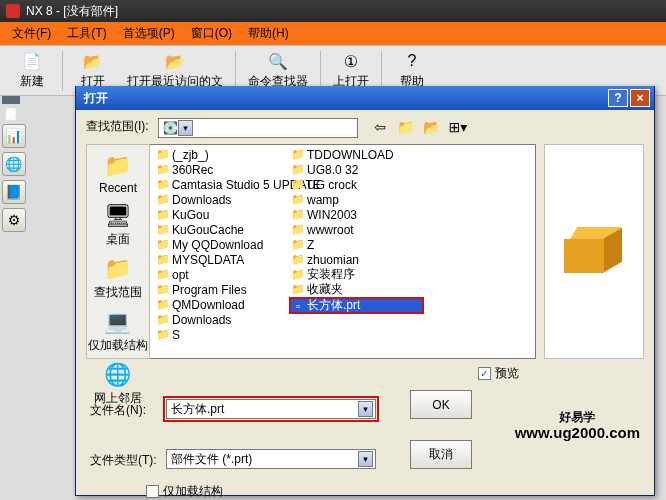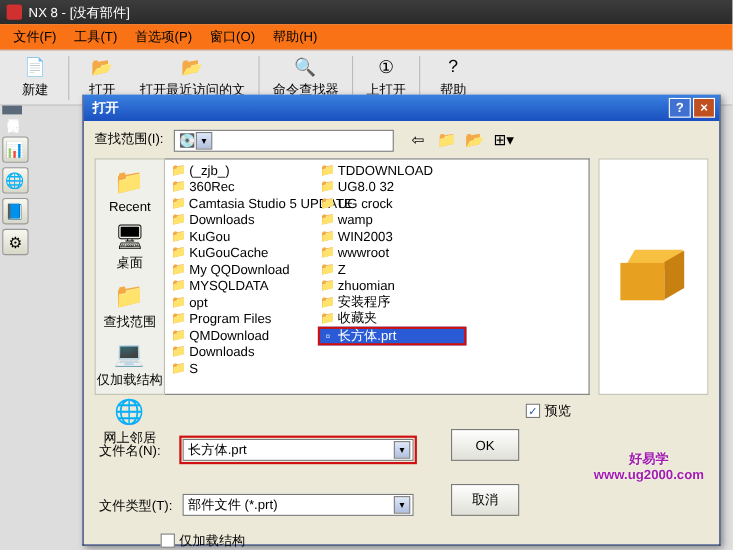--- a/index.html
+++ b/index.html
@@ -45,22 +45,22 @@
 
 .preview { width:100px; border:1px solid #c0c0b0; background:#fff; margin-left:8px; display:flex; flex-direction:column; align-items:center; justify-content:center; position:relative; }
 .preview .cube { width:60px; height:50px; position:relative; }
 .preview .cube .top { position:absolute; left:8px; top:0; width:44px; height:18px; background:#f8c040; transform:skewX(-30deg); }
 .preview .cube .front { position:absolute; left:0; top:12px; width:40px; height:34px; background:#e8a020; }
 .preview .cube .side { position:absolute; left:40px; top:6px; width:18px; height:34px; background:#c88010; transform:skewY(-30deg); }
 
 .preview-row { display:flex; align-items:center; margin-top:6px; padding-left:392px; gap:4px; }
 .chk { width:13px; height:13px; border:1px solid #7a7a7a; background:#fff; display:inline-flex; align-items:center; justify-content:center; font-size:10px; color:#2050a0; }
 
-.watermark { position:absolute; right:14px; top:324px; color:#a21caf; font-weight:bold; font-size:14px; text-align:center; line-height:1.2; text-shadow:0 0 2px #fff; }
-.watermark .l2 { font-size:12px; }
+.watermark { position:absolute; right:14px; top:324px; color:#000000; font-weight:bold; font-size:14px; text-align:center; line-height:1.2; text-shadow:0 0 2px #fff; }
+.watermark .l2 { font-size:15px; }
 
 .filerow { display:flex; align-items:flex-end; margin-top:8px; }
 .filerow .lbl2 { width:80px; text-align:left; padding-left:4px; }
 .filerow .drop { width:210px; }
 .filerow .drop.hl { outline:2px solid #d01010; outline-offset:1px; }
 .btn { width:62px; height:29px; background:linear-gradient(180deg,#fefefe,#e0e0d8); border:1px solid #7a7a7a; margin-left:34px; cursor:pointer; display:flex; align-items:center; justify-content:center; }
 
 .opts { margin-top:14px; padding-left:60px; display:flex; flex-direction:column; gap:4px; }
 .opts label { display:flex; align-items:center; gap:4px; }
 </style>

